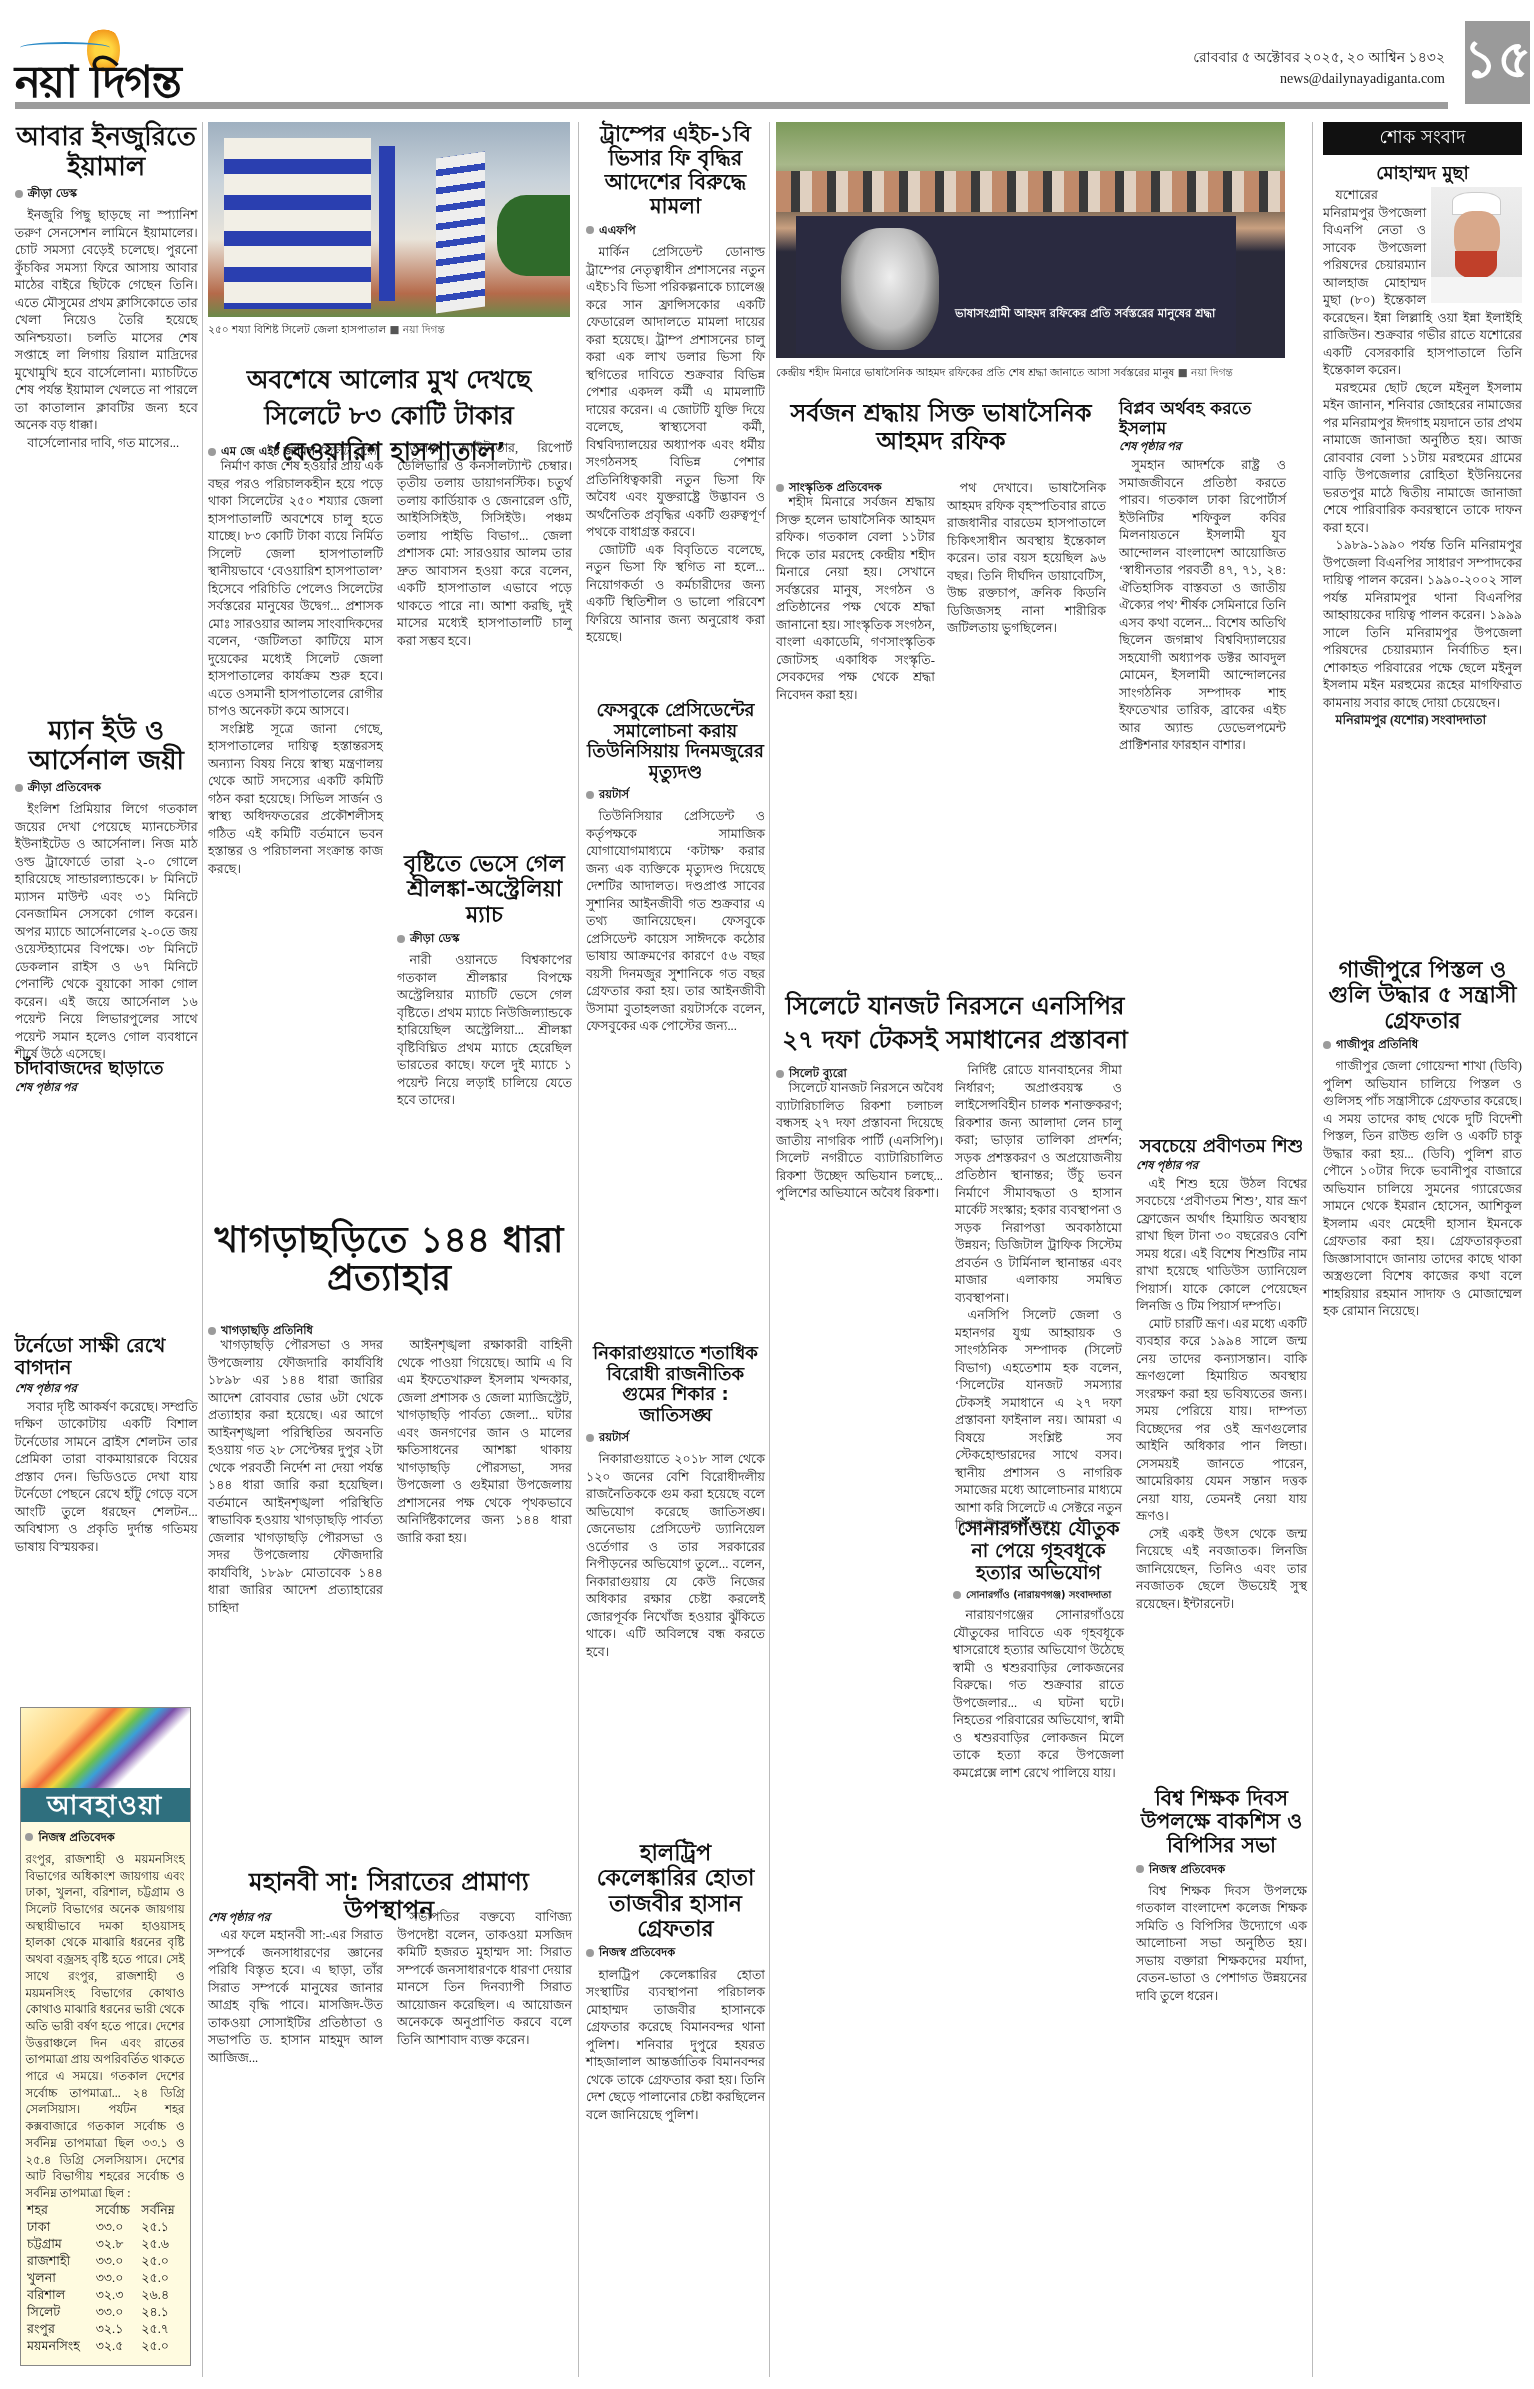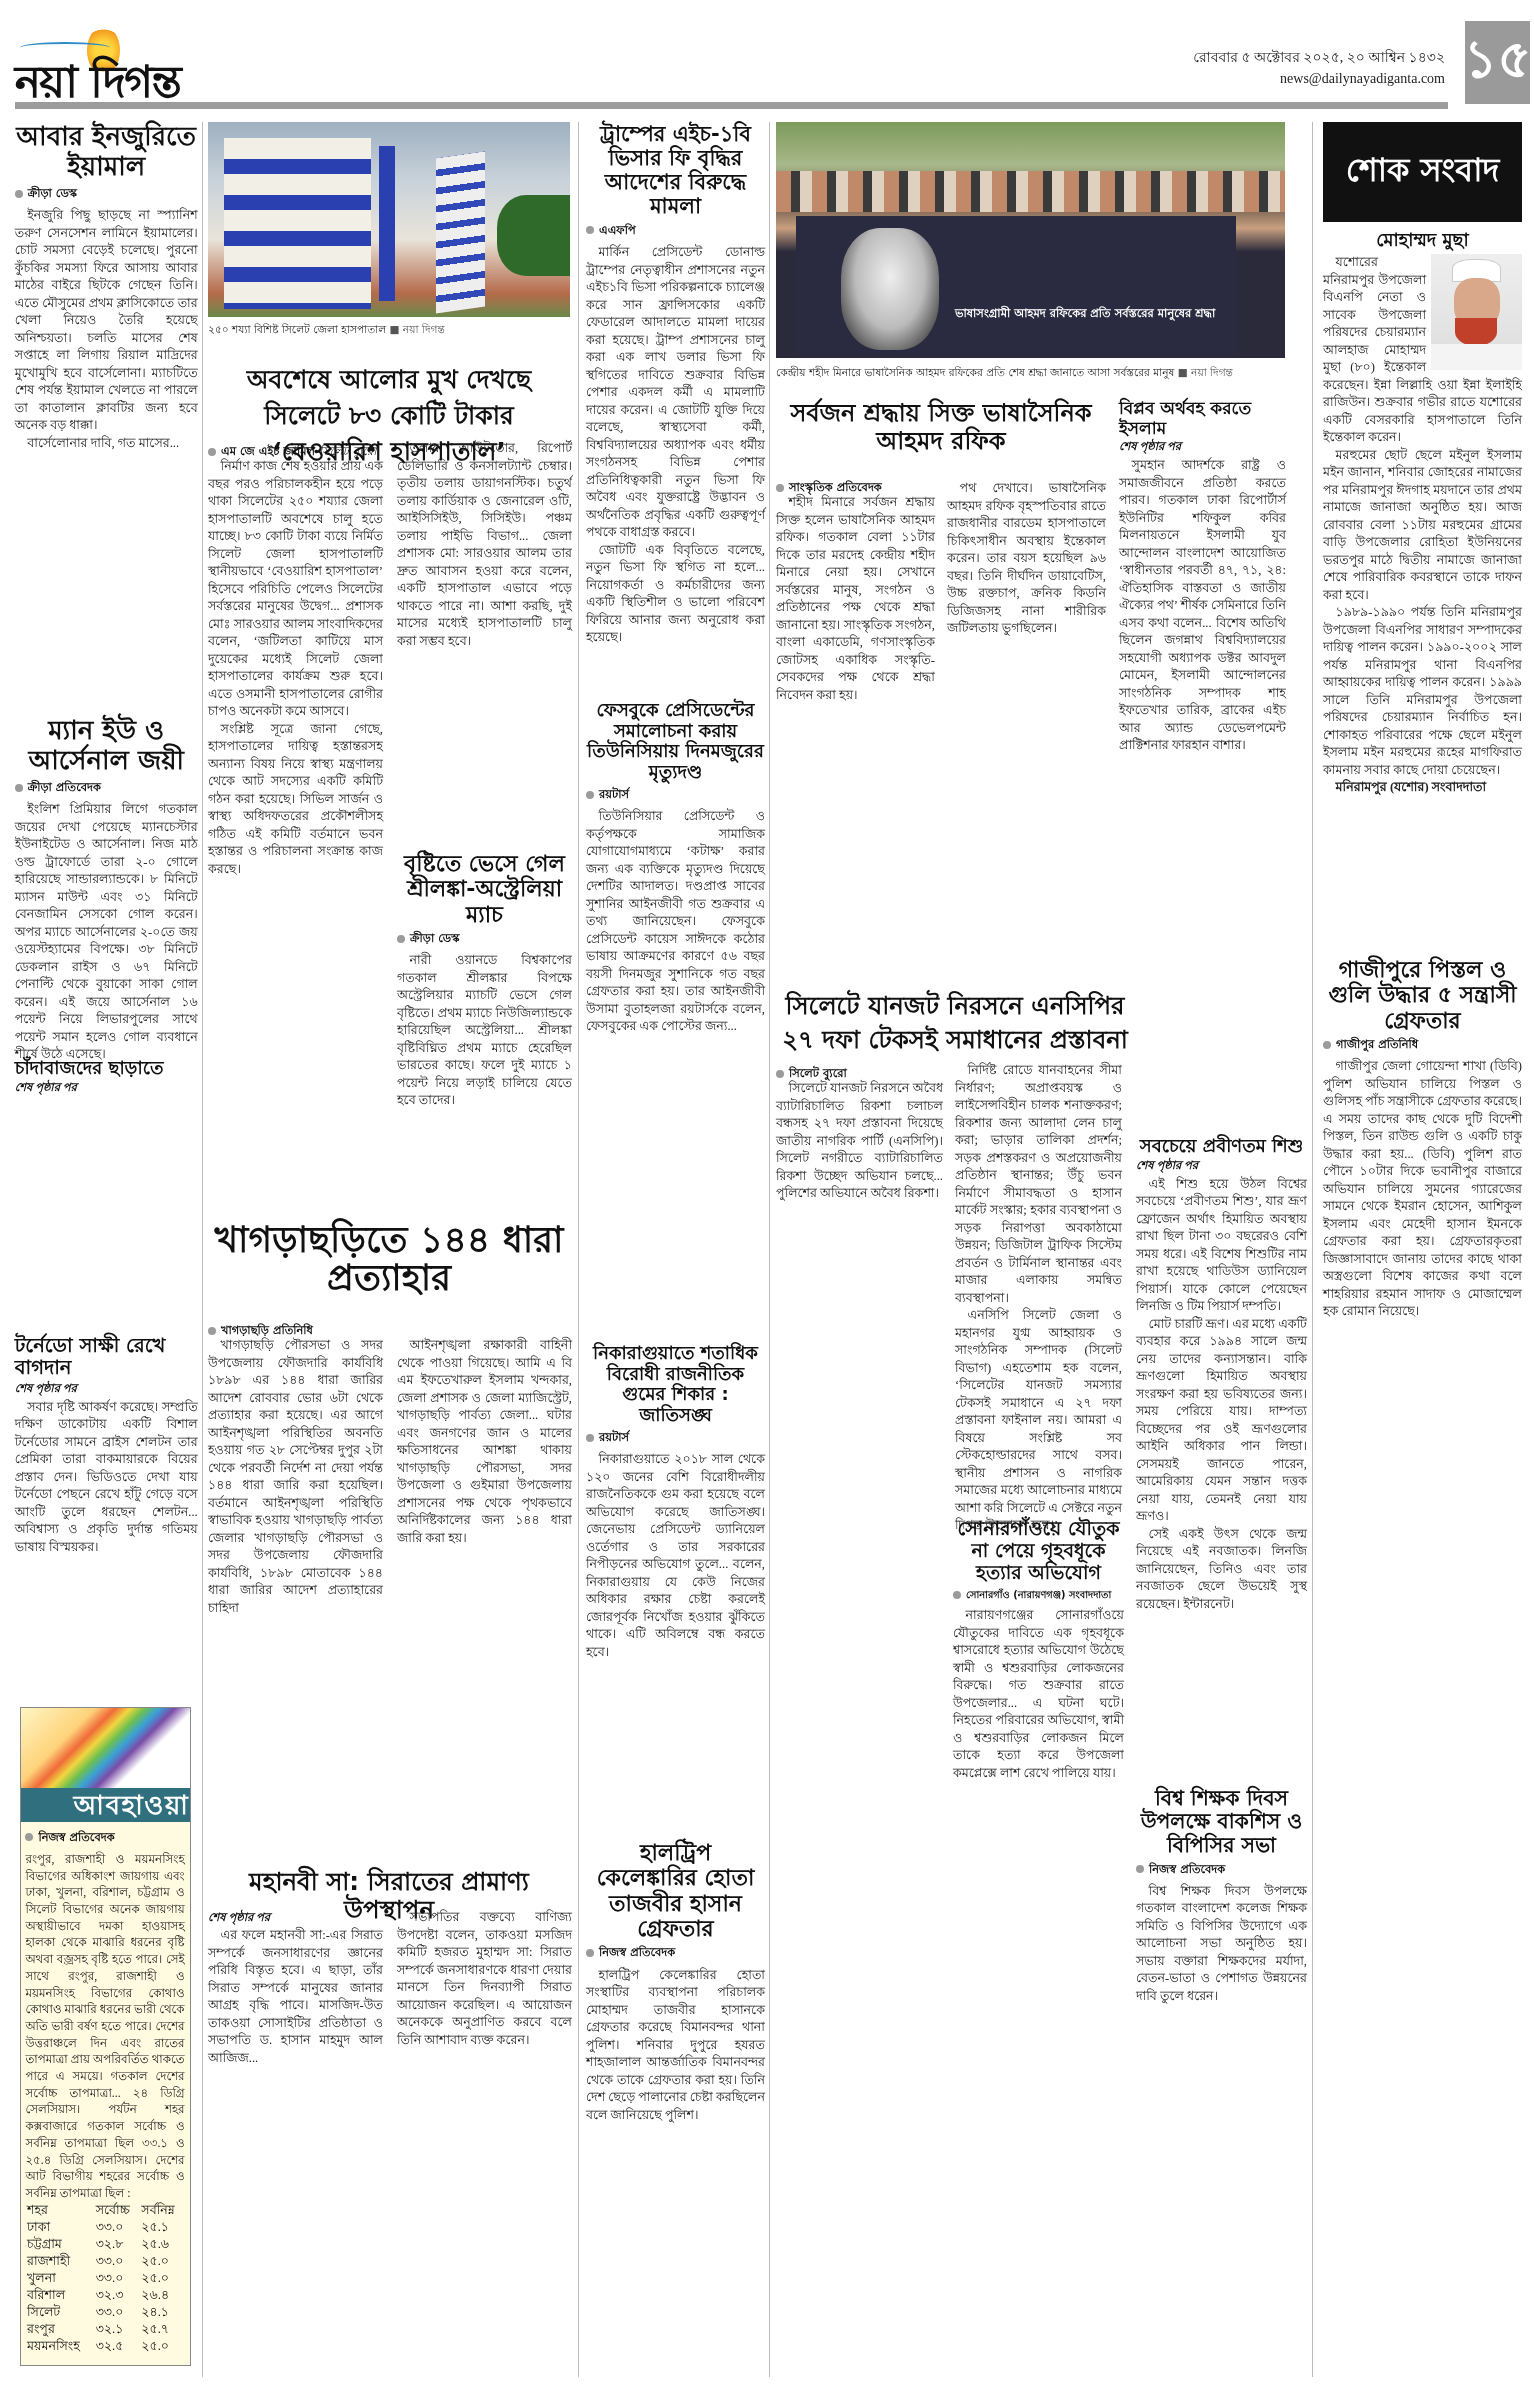--- a/index.html
+++ b/index.html
@@ -16,24 +16,24 @@
 .col{font-family:"Liberation Serif",serif;font-size:12.6px;line-height:17.5px;text-align:justify;color:#222}
 .col p{text-indent:1em}
 .hd{font-family:"DejaVu Sans",sans-serif;font-weight:bold;text-align:center;color:#111;line-height:1.15}
 .byline{font-family:"DejaVu Sans",sans-serif;font-size:11.4px;font-weight:bold;margin:3.3px 0}
 .byline::before{content:"";display:inline-block;width:8.1px;height:8.1px;border-radius:50%;background:#9b9b9b;margin-right:4.9px;vertical-align:middle}
 .cont{font-style:italic;font-size:11.4px;font-weight:bold;font-family:"Liberation Serif",serif}
 .photo{background:#ccc;overflow:hidden}
 .caption{font-family:"DejaVu Sans",sans-serif;font-size:10.6px;color:#222}
 .caption .src{color:#555}
 .vline{background:#bbb;width:0.8px}
-.shok{background:#111;color:#fff;font-size:32px;text-align:center;font-family:"DejaVu Sans",sans-serif;font-weight:bold;padding:23px 0}
+.shok{background:#111;color:#fff;font-size:18px;text-align:center;font-family:"DejaVu Sans",sans-serif;font-weight:normal;padding:1px 0}
 .weather{border:0.8px solid #888;background:#fffbe0}
 .weather .banner{height:80px;background:linear-gradient(135deg,#fff6c4 0%,#ffd27a 30%,#ef6b3a 38%,#f3d640 44%,#6dc04e 50%,#3aa0d8 56%,#7a4ca8 62%,#fff 70%)}
-.weather .title{background:#2f6f7e;color:#fff;font-size:26px;font-weight:bold;text-align:right;letter-spacing:1.6px;height:34px;line-height:34px}
+.weather .title{background:#2f6f7e;color:#fff;font-size:26px;font-weight:bold;text-align:center;letter-spacing:1.6px;height:34px;line-height:34px}
 table.wt{width:100%;font-family:"Liberation Serif",serif;font-size:12.6px;border-collapse:collapse}
 table.wt td{padding:0 1.6px;line-height:17px}
 </style>
 </head>
 <body>
 
 <div class="abs masthead">
   <div class="abs logo">
     <div class="sun"></div>
     <div class="book"></div>

